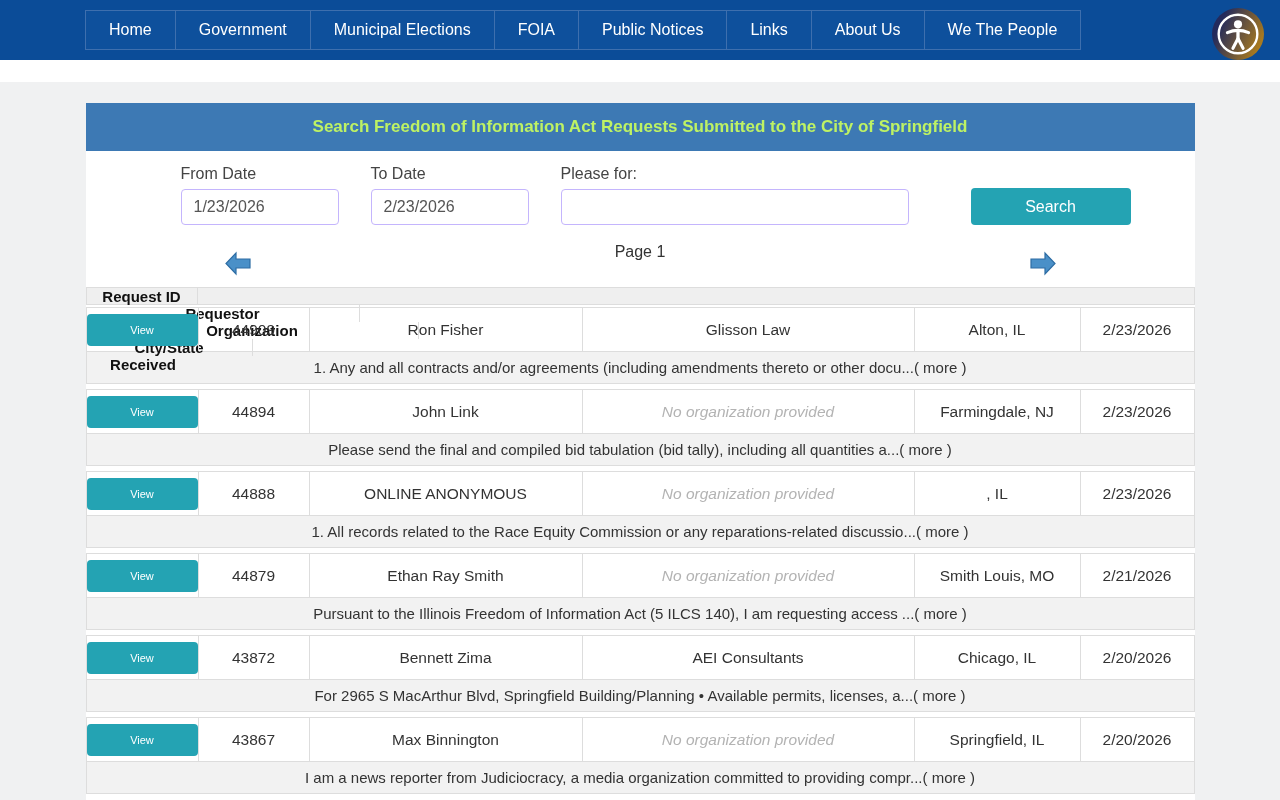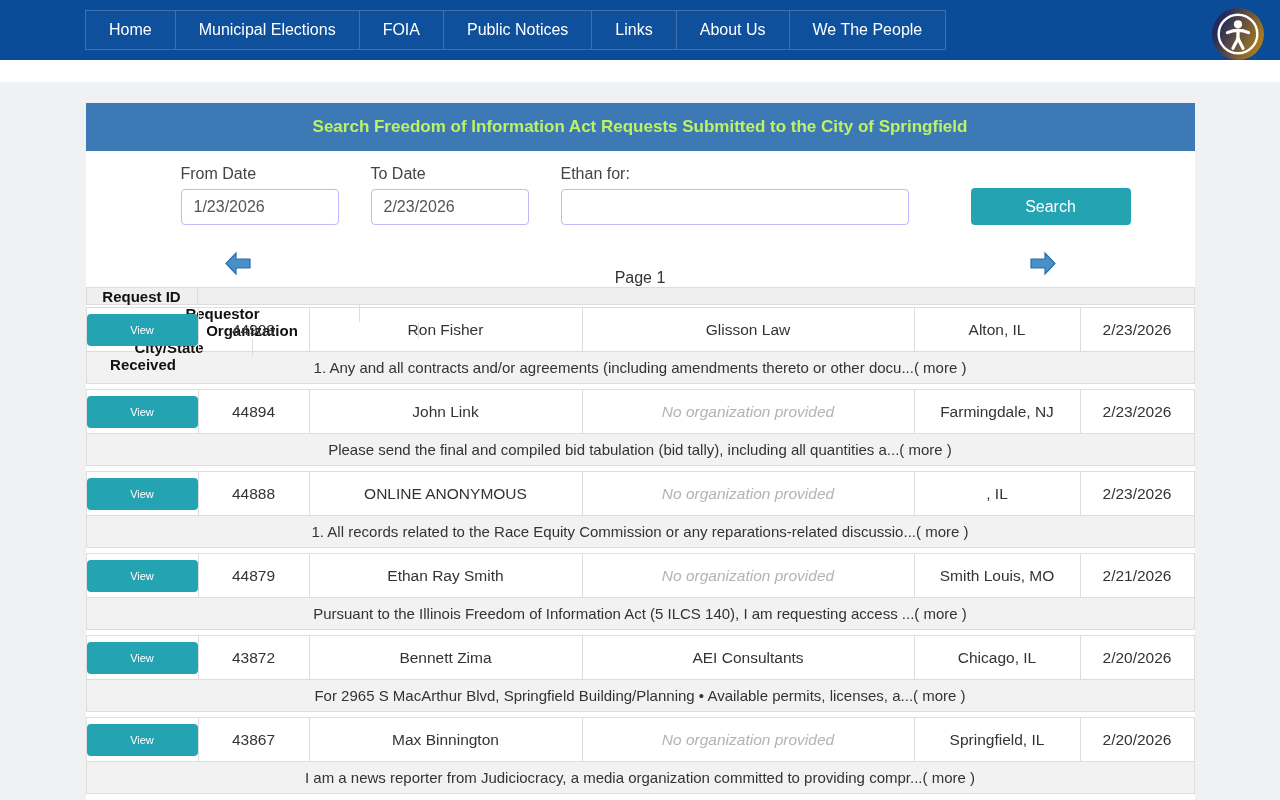--- a/index.html
+++ b/index.html
@@ -109,21 +109,21 @@
     border:none;
     border-radius:4px;
     cursor:pointer;
     font-family:"Liberation Sans", sans-serif;
   }
   
   .pagination{
     position:relative;
     height:44px;
     display:flex;
-    align-items:flex-end;
+    align-items:flex-start;
     justify-content:center;
   }
   .page-label{font-size:16px;color:#333;}
   .pg-arrow{
     position:absolute;
     top:8px;
     width:28px;
     height:26px;
     cursor:pointer;
     background:none;
@@ -198,20 +198,21 @@
     color:#333;
   }
   .more-link{cursor:pointer;}
 </style>
 </head>
 <body>
 
 <div class="topnav">
   <div class="topnav-inner">
       <div class="nav-item">Home</div>
+      <div class="nav-item">Government</div>
       <div class="nav-item">Municipal Elections</div>
       <div class="nav-item">FOIA</div>
       <div class="nav-item">Public Notices</div>
       <div class="nav-item">Links</div>
       <div class="nav-item">About Us</div>
       <div class="nav-item">We The People</div>
     </div>
   <div class="a11y-btn">
     <span style="display:flex;">
       <svg width="46" height="46" viewBox="0 0 50 50">
@@ -233,21 +234,21 @@
   <div class="search-form">
     <div class="field">
       <label>From Date</label>
       <input class="input-date" type="text" value="1/23/2026" style="">
     </div>
     <div class="field">
       <label>To Date</label>
       <input class="input-date" type="text" value="2/23/2026" style="">
     </div>
     <div class="field">
-      <label>Ethan for:</label>
+      <label>Please for:</label>
       <input class="input-search" type="text" placeholder="" style="">
     </div>
     <button class="btn-search">Search</button>
   </div>
 
   <div class="pagination">
     <button class="pg-arrow pg-prev">
       <span>
         <svg width="28" height="26" viewBox="0 0 28 26">
           <polygon points="12,2 12,8 26,8 26,17 12,17 12,23 2,12.5" fill="#4a90c8" stroke="#2e6da4" stroke-width="1.2"></polygon>

